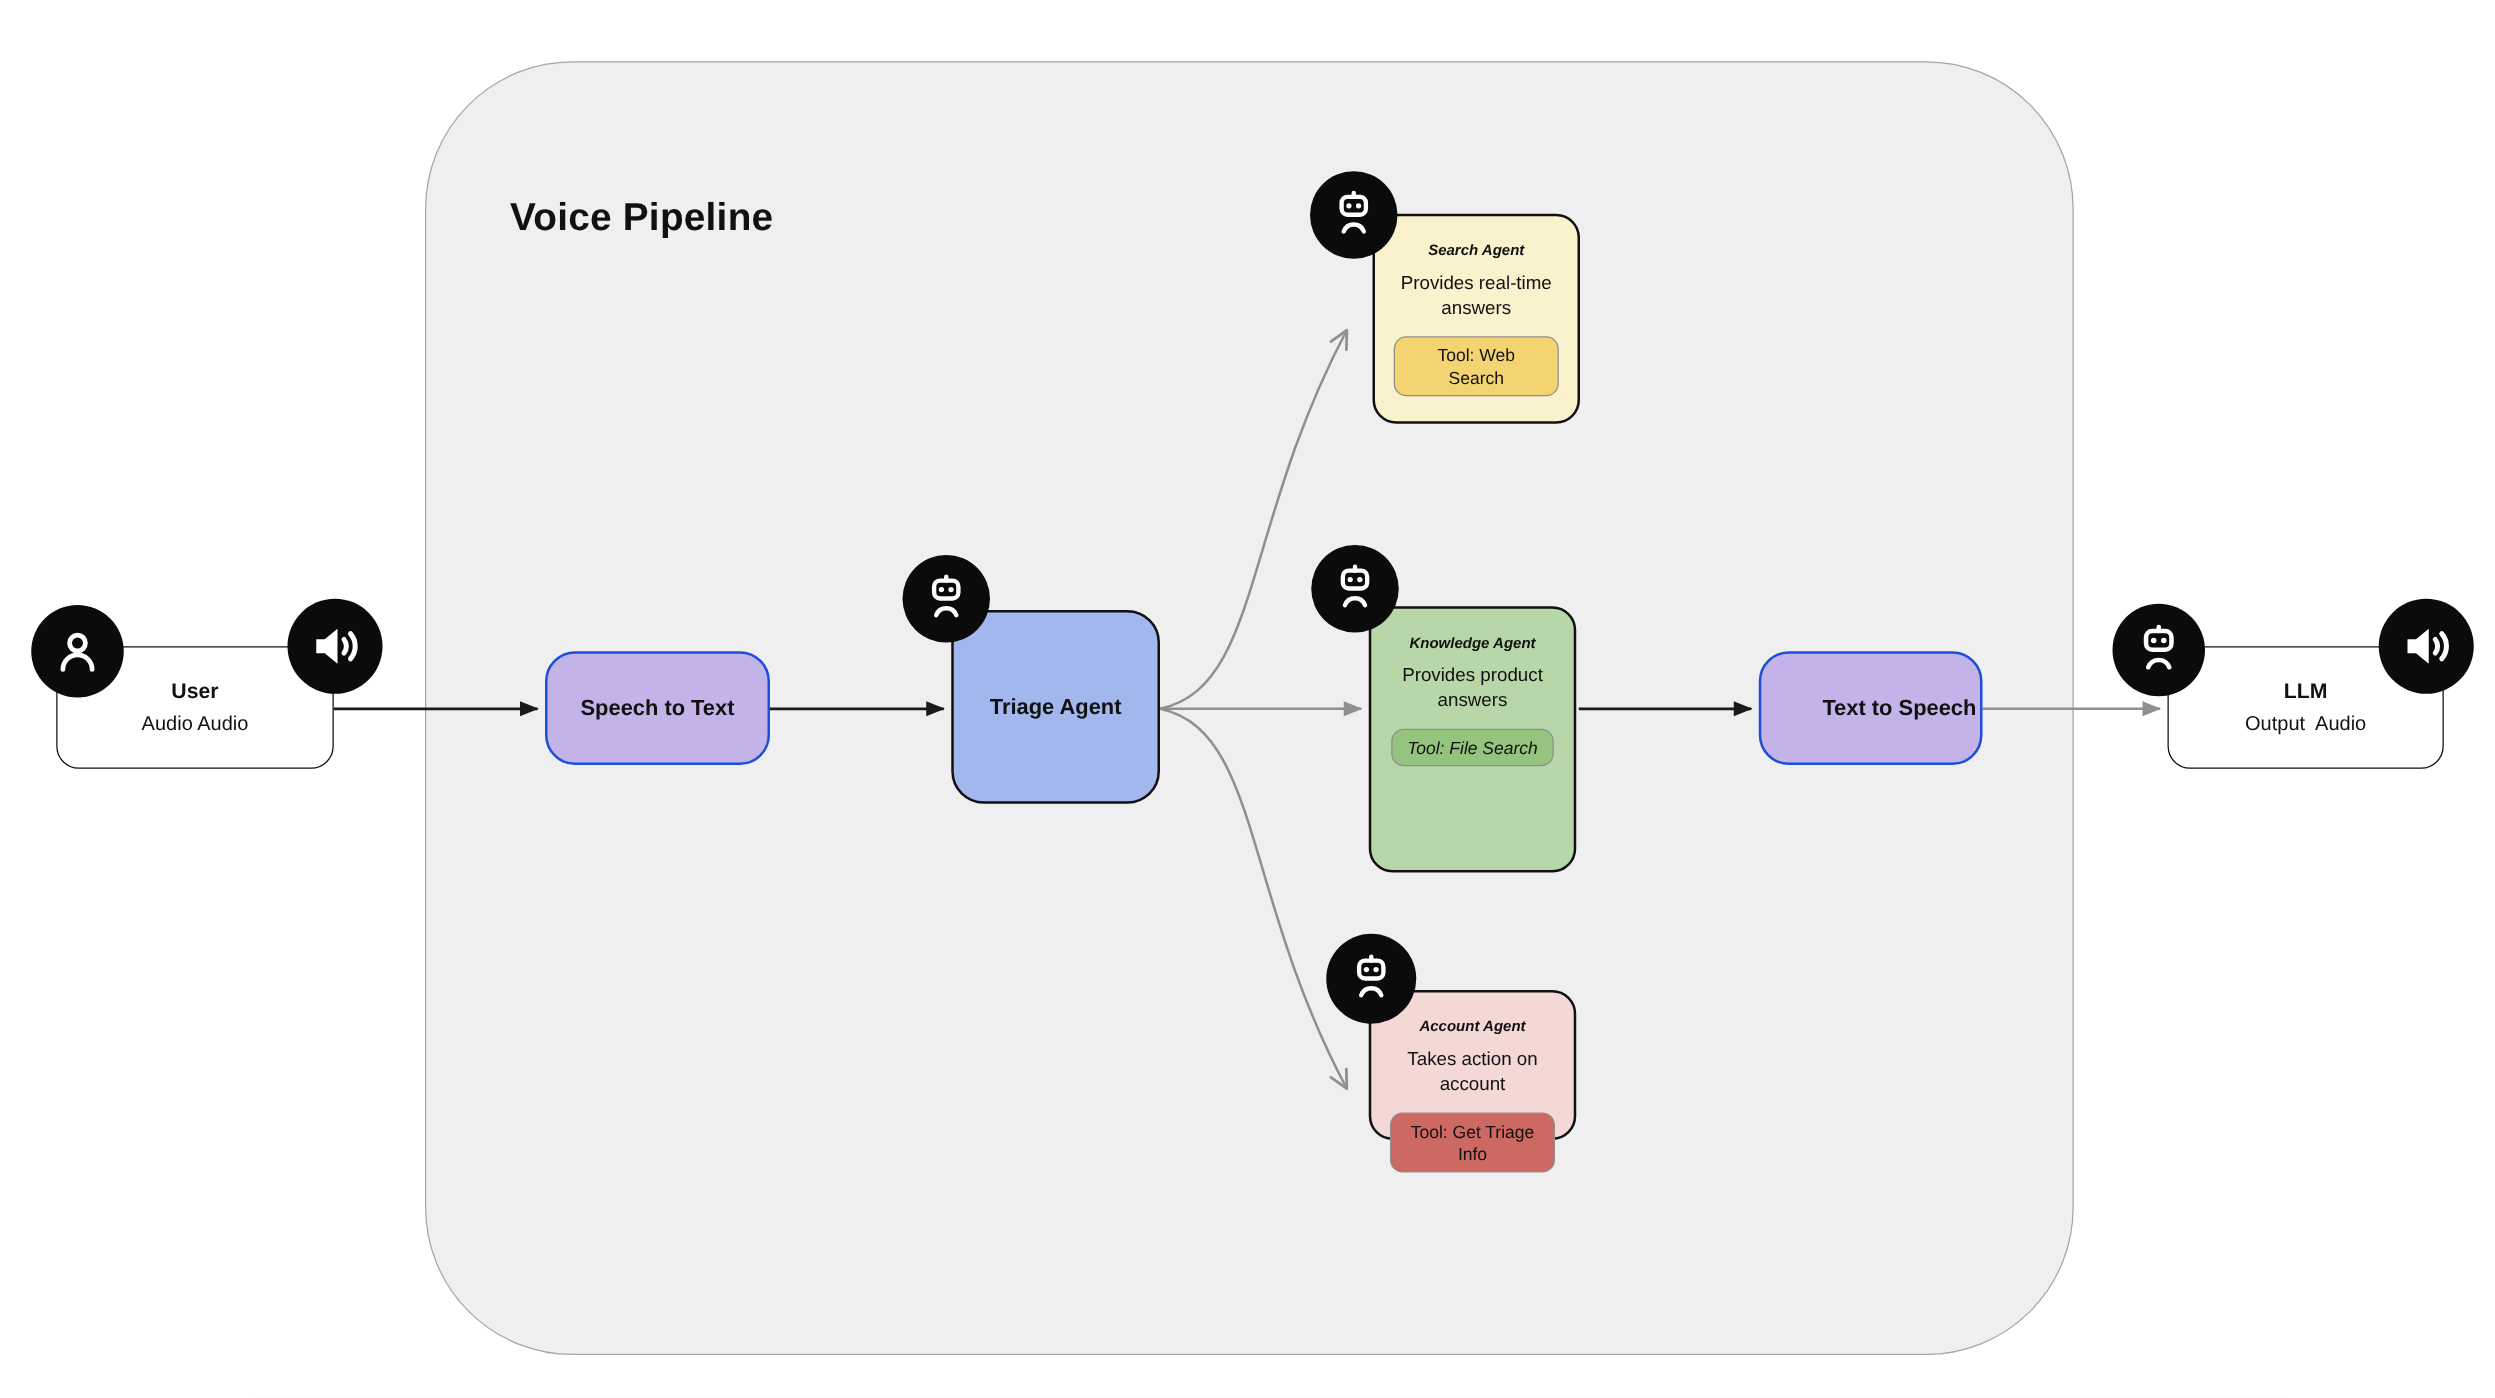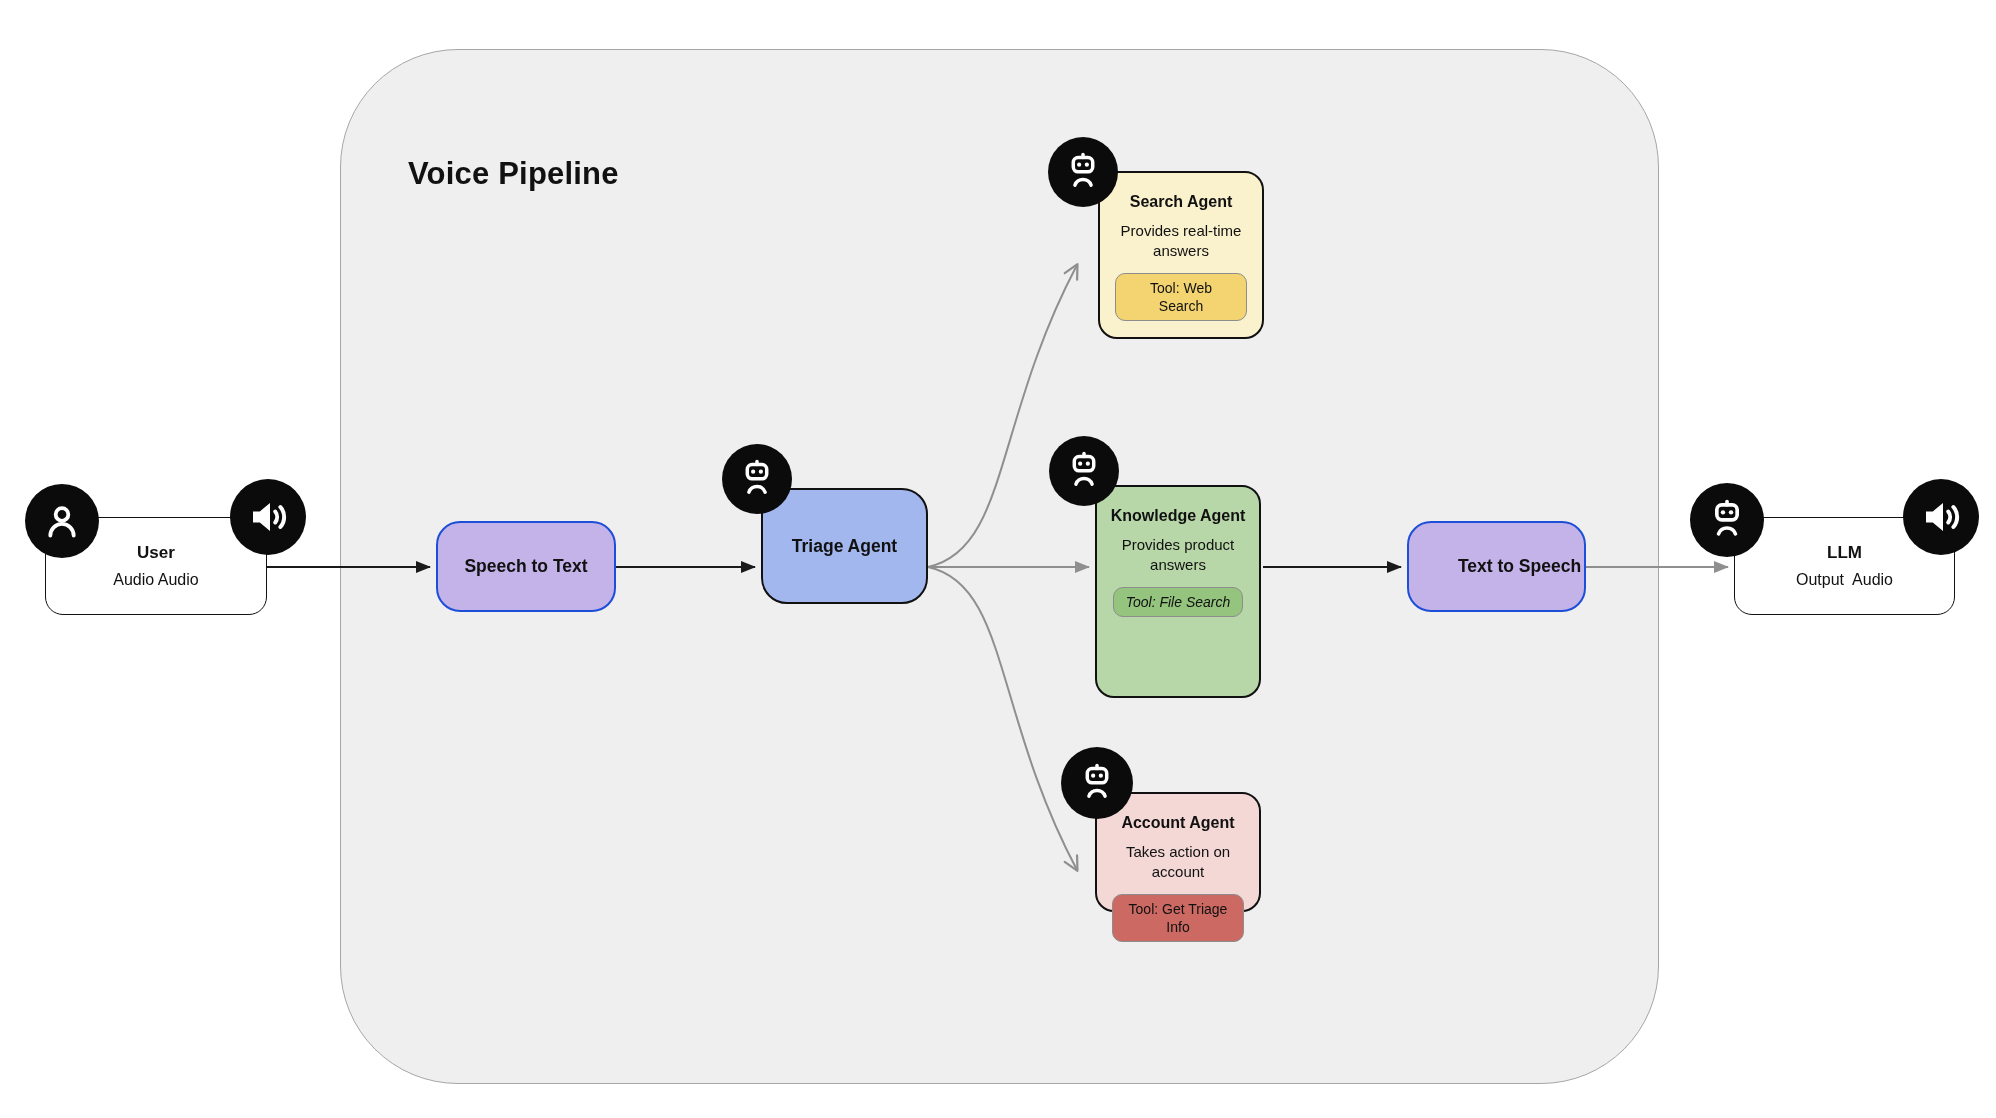--- a/index.html
+++ b/index.html
@@ -34,33 +34,33 @@
   .wn-sub   { font-size:16px; white-space:pre-wrap; }
 
   .stage-node {
     background:#c4b3e8; border:2px solid #1d4ed8; border-radius:24px;
     font-size:17.5px; font-weight:bold;
   }
   .node-stt { left:436px; top:521px; width:180px; height:91px; }
   .node-tts { left:1407px; top:521px; width:179px; height:91px;padding-left:46px; }
 
   .triage-node {
-    left:761px; top:488px; width:167px; height:116px;
+    left:761px; top:488px; width:167px; height:155px;
     background:#a3b7ef; border:2px solid #111; border-radius:26px;
     font-size:17.5px; font-weight:bold;
   }
 
   
   .agent-card {
     position:absolute; width:166px;
     border:2px solid #111; border-radius:19px;
     display:flex; flex-direction:column; align-items:center; text-align:center;
     padding:20px 10px 14px 10px;
   }
-  .agent-title { font-size:16px; font-weight:bold; margin-bottom:10px; }
+  .agent-title { font-size:12px; font-weight:bold; margin-bottom:10px;font-style:italic; }
   .agent-desc  { font-size:15px; line-height:1.35; }
   .agent-tool {
     margin-top:11px; padding:5px 12px; border:1.5px solid #8d8d8d;
     border-radius:10px; font-size:14px; line-height:1.3; max-width:132px;
   }
   .card-search    { left:1098px; top:171px; height:168px; background:#faf1cd; }
   .card-search .agent-tool    { background:#f4d470; }
   .card-knowledge { left:1095px; top:485px; height:213px; background:#b8d7a8; }
   .card-knowledge .agent-tool { background:#95c47e;font-style:italic; }
   .card-account   { left:1095px; top:792px; height:120px; background:#f3d8d6; }

